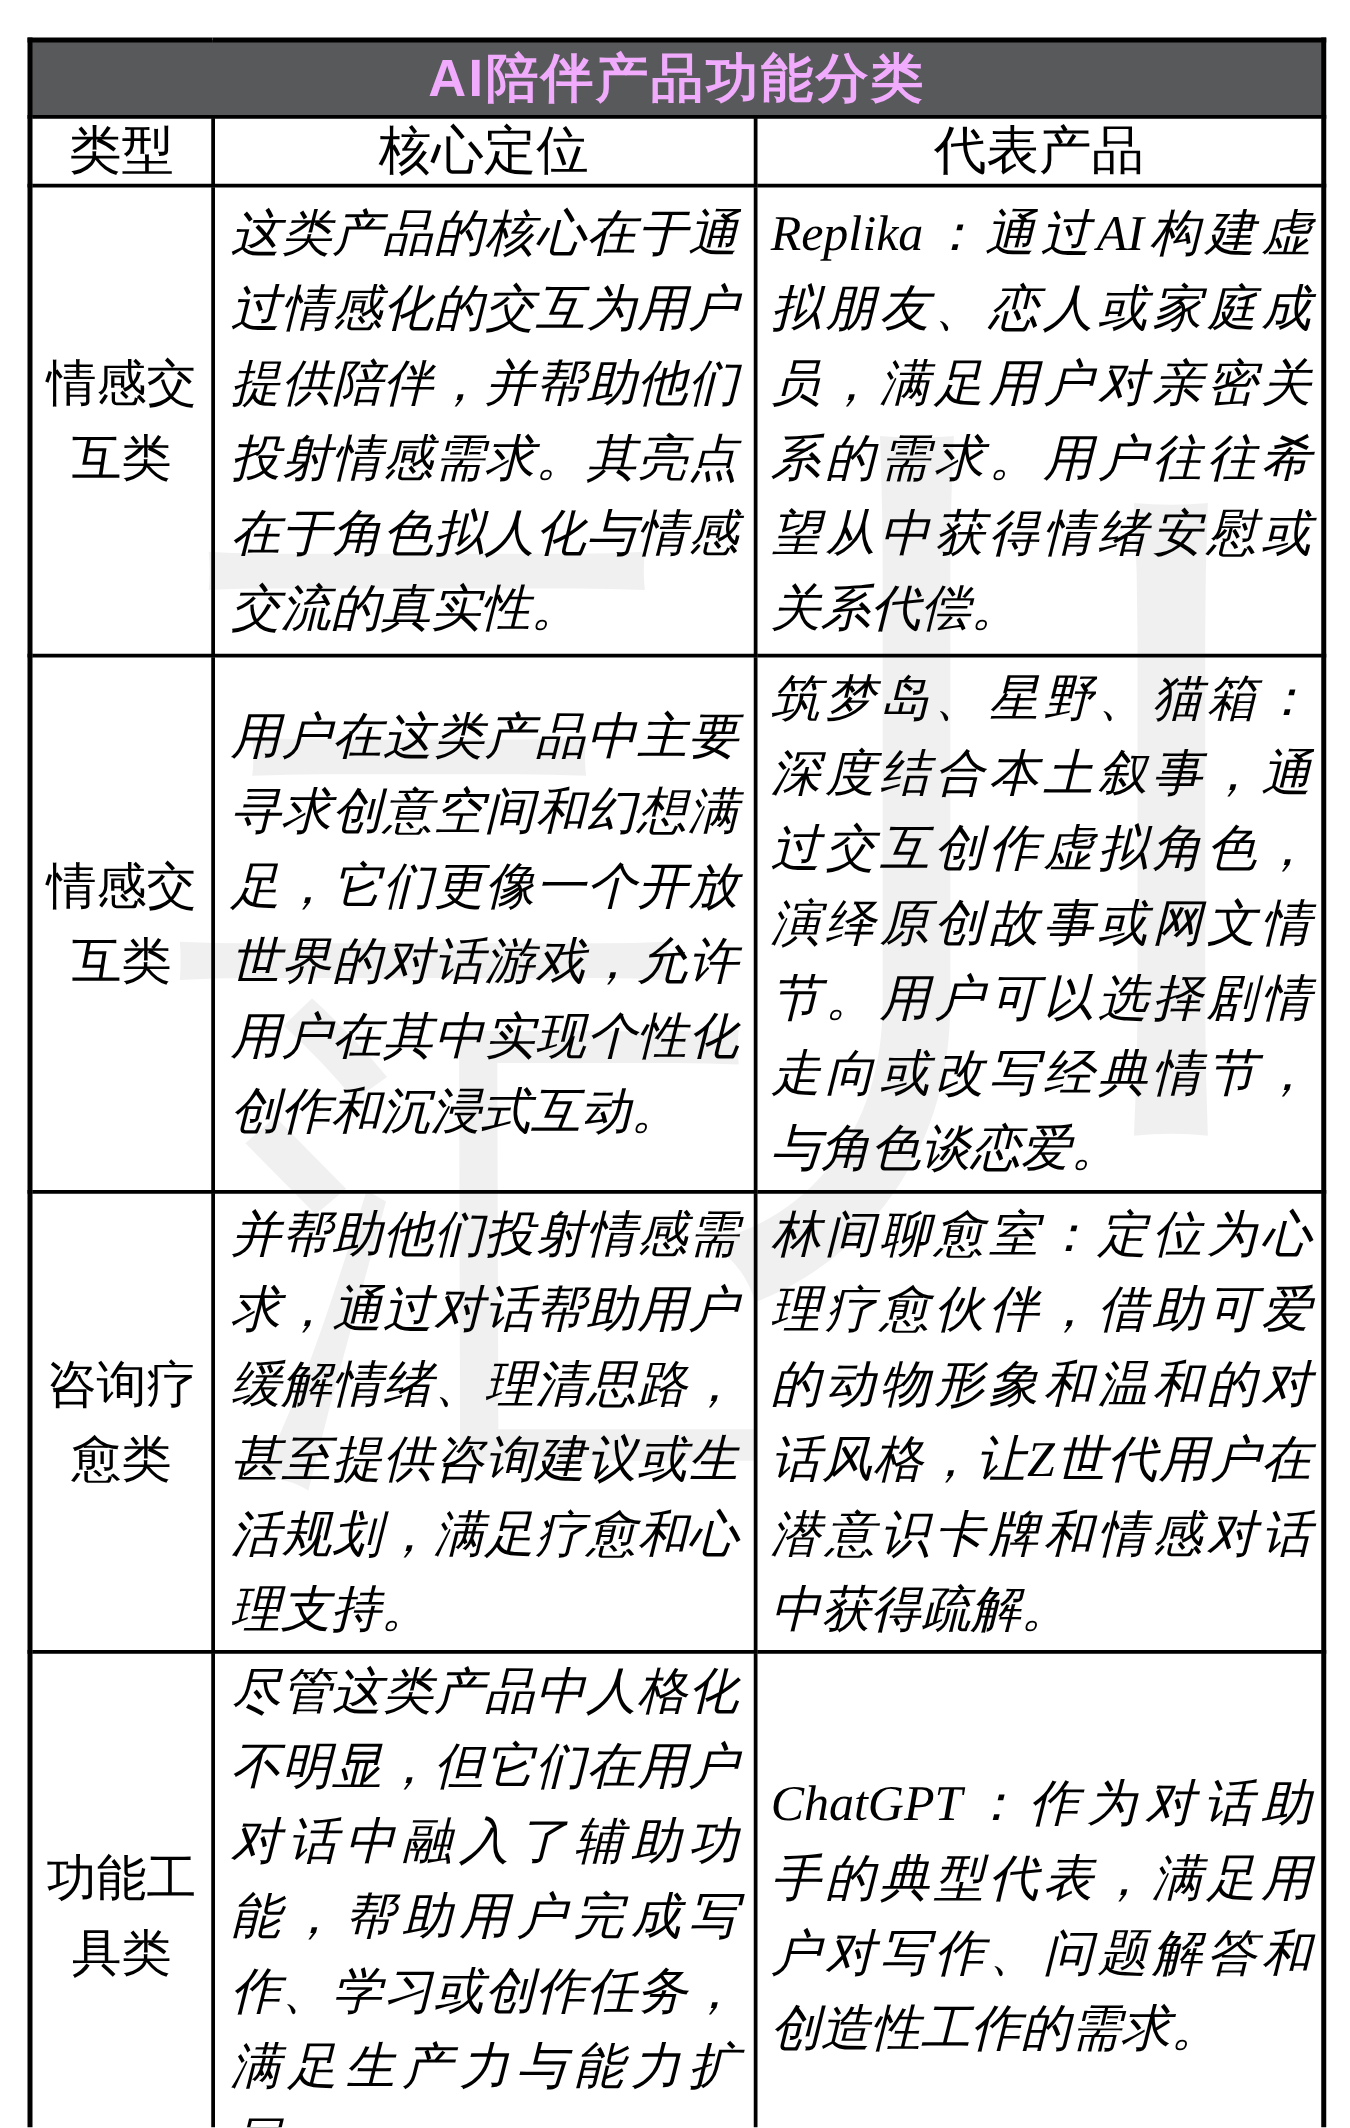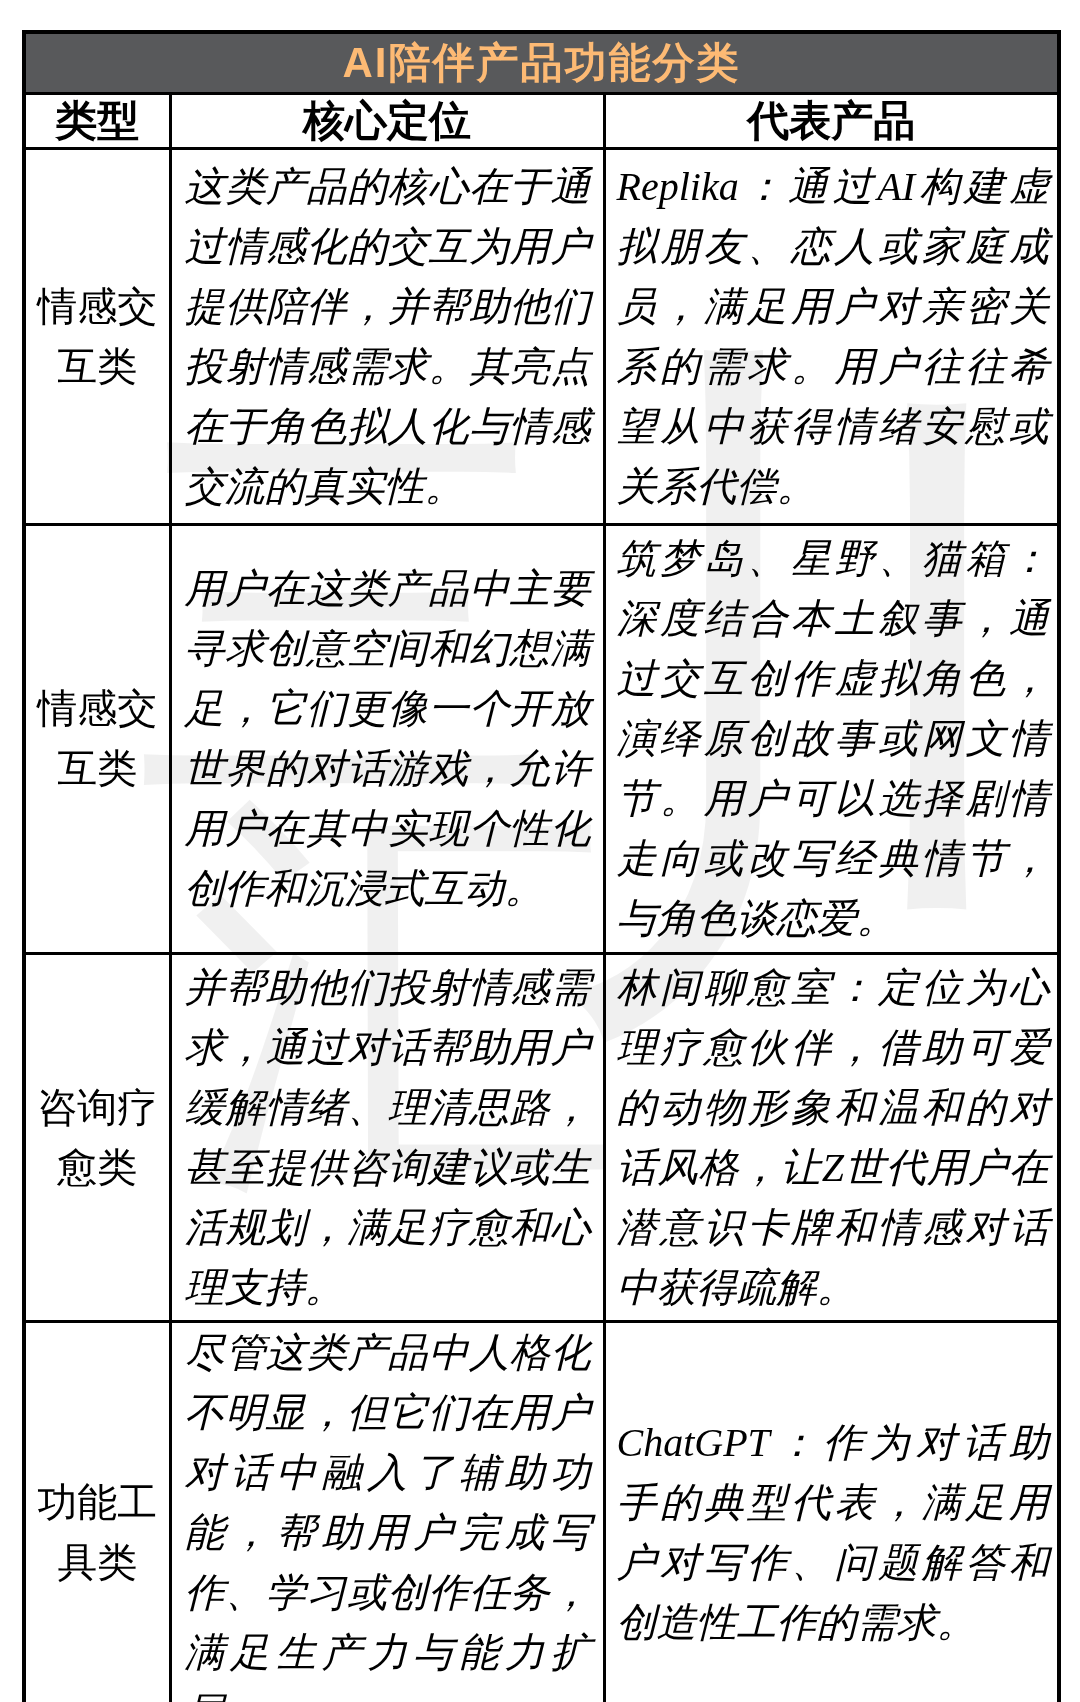--- a/index.html
+++ b/index.html
@@ -49,30 +49,30 @@
   }
   .tr-title  { height: 53px;  }
   .tr-header { height: 52px;  }
   .tr-r0 { height: 376px; }
   .tr-r1 { height: 429px; }
   .tr-r2 { height: 368px; }
   .tr-r3 { height: 372px; }
 
   .title-cell {
     background: #58595b !important;
-    color: #fdba74;
+    color: #f0abfc;
     text-align: center;
     font-family: "Liberation Sans", "DejaVu Sans", sans-serif;
     font-weight: bold;
     font-size: 42px;
     letter-spacing: 2px;
   }
   .head-cell {
     text-align: center;
-    font-weight: bold;
+    font-weight: normal;
     font-size: 42px;
     line-height: 50px;
   }
   .type-cell {
     text-align: center;
     font-size: 40px;
     line-height: 60px;
     padding: 0 2px;
     margin-top: 40px;
   }

